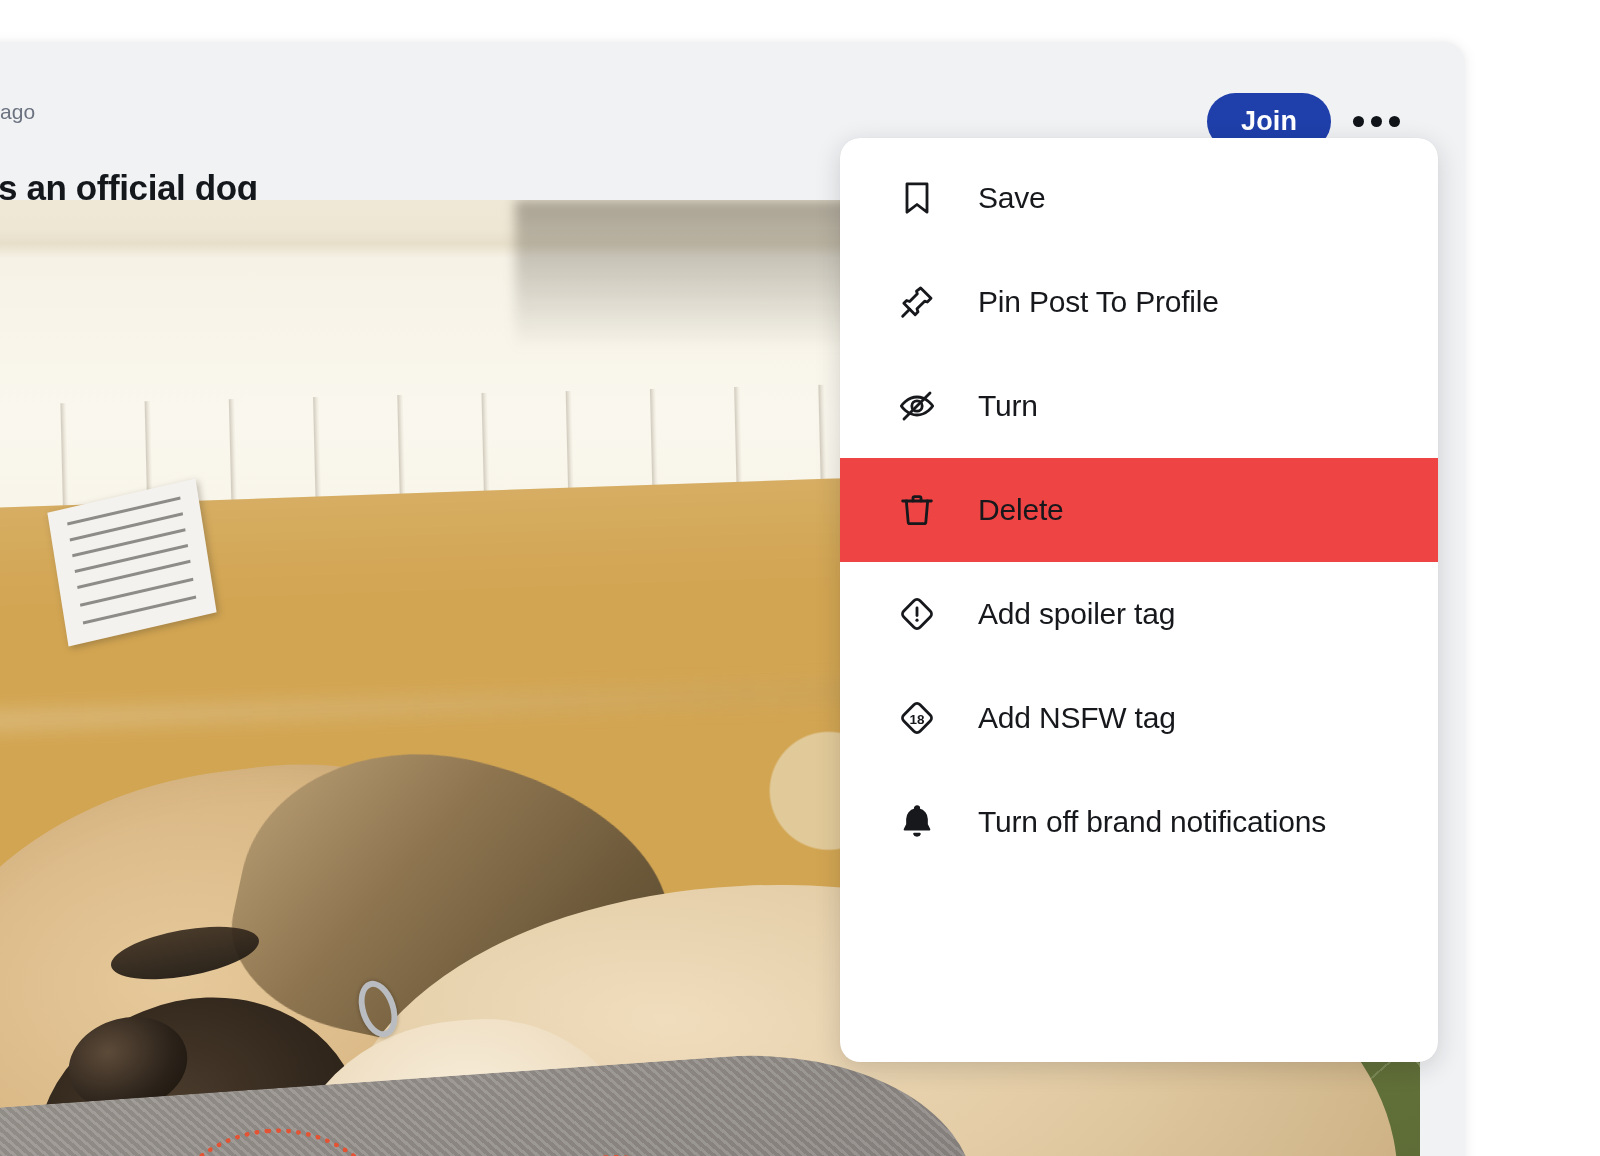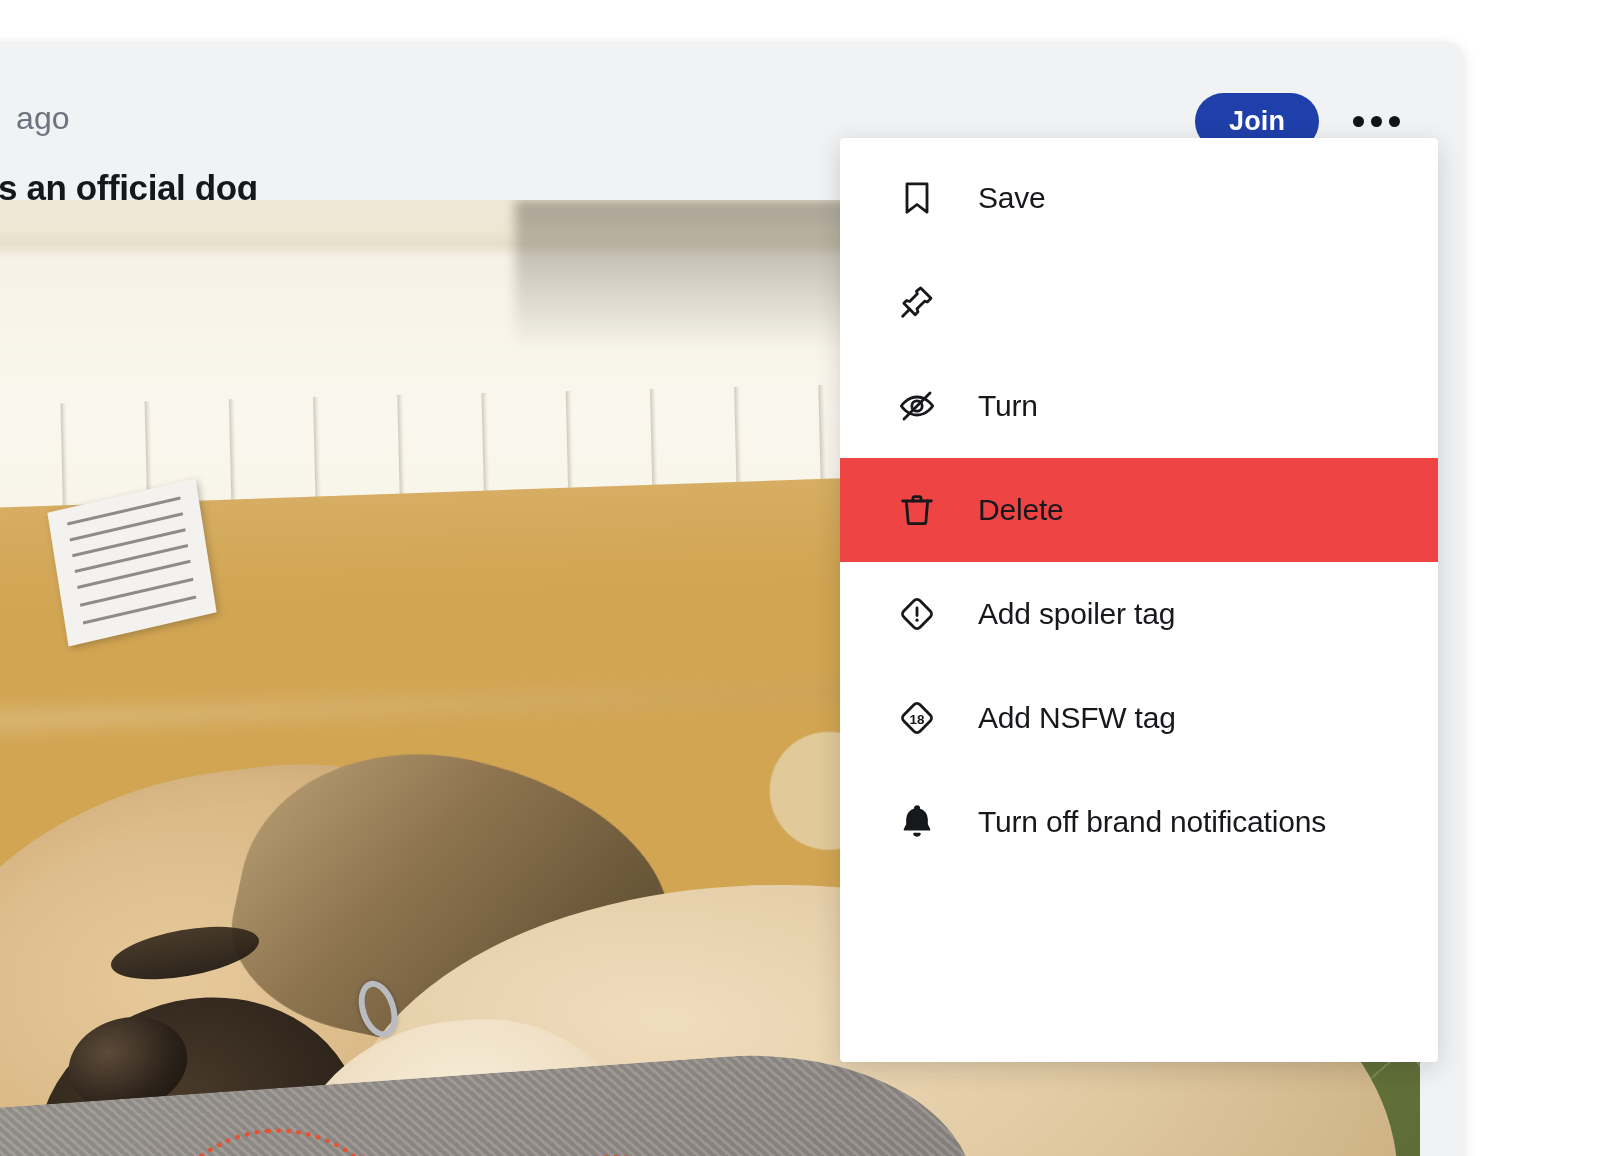--- a/index.html
+++ b/index.html
@@ -42,46 +42,45 @@
     left: 0; top: 0;
     width: 100%;
     height: 158px;
     background: #f1f2f4;
   }
 
   .meta-line {
     position: absolute;
     left: 40px;
     top: 58px;
-    font-size: 32px;
+    font-size: 21px;
     color: #6b7280;
     letter-spacing: .1px;
     white-space: nowrap;
-    padding-left: 16px;
   }
 
   .post-title {
     position: absolute;
     left: 38px;
     top: 128px;
     font-size: 35px;
     font-weight: bold;
     color: #14181c;
     letter-spacing: -.4px;
     white-space: nowrap;
     line-height: 1;
   }
 
   .header-actions {
     position: absolute;
     right: 58px;
     top: 51px;
     display: flex;
     align-items: center;
-    gap: 26px;
+    gap: 14px;
   }
 
   .join-btn {
     display: flex;
     align-items: center;
     justify-content: center;
     height: 57px;
     padding: 0 34px;
     border: none;
     border-radius: 999px;
@@ -352,21 +351,21 @@
   }
 
   
   .menu {
     position: absolute;
     left: 840px;
     top: 138px;
     width: 598px;
     height: 924px;
     background: #ffffff;
-    border-radius: 4px;
+    border-radius: 20px;
     box-shadow: 0 6px 26px rgba(20,24,28,.16), 0 0 1px rgba(20,24,28,.10);
     overflow: hidden;
     padding-top: 8px;
   }
 
   .menu-item {
     display: flex;
     align-items: center;
     height: 104px;
     padding-left: 54px;
@@ -469,20 +468,21 @@
       <span class="menu-label">Save</span>
     </div>
 
     <div class="menu-item">
       <span class="menu-icon">
         <svg width="40" height="40" viewBox="0 0 24 24" fill="none" stroke="currentColor" stroke-width="1.7" stroke-linecap="round" stroke-linejoin="round">
           <path d="M14.2 3.6l6.2 6.2-2.2 2.2-1.6-.5-4.6 4.6.6 1.8-1.7 1.7-6.8-6.8 1.7-1.7 1.8.6 4.6-4.6-.5-1.6z"></path>
           <path d="M7.6 16.4L3.4 20.6"></path>
         </svg>
       </span>
+      <span class="menu-label">Pin Post To Profile</span>
     </div>
 
     <div class="menu-item">
       <span class="menu-icon">
         <svg width="40" height="40" viewBox="0 0 24 24" fill="none" stroke="currentColor" stroke-width="1.7" stroke-linecap="round" stroke-linejoin="round">
           <path d="M2.6 12S6 6.6 12 6.6 21.4 12 21.4 12 18 17.4 12 17.4 2.6 12 2.6 12z"></path>
           <circle cx="12" cy="12" r="3.1"></circle>
           <path d="M4.2 19.8L19.8 4.2"></path>
         </svg>
       </span>

